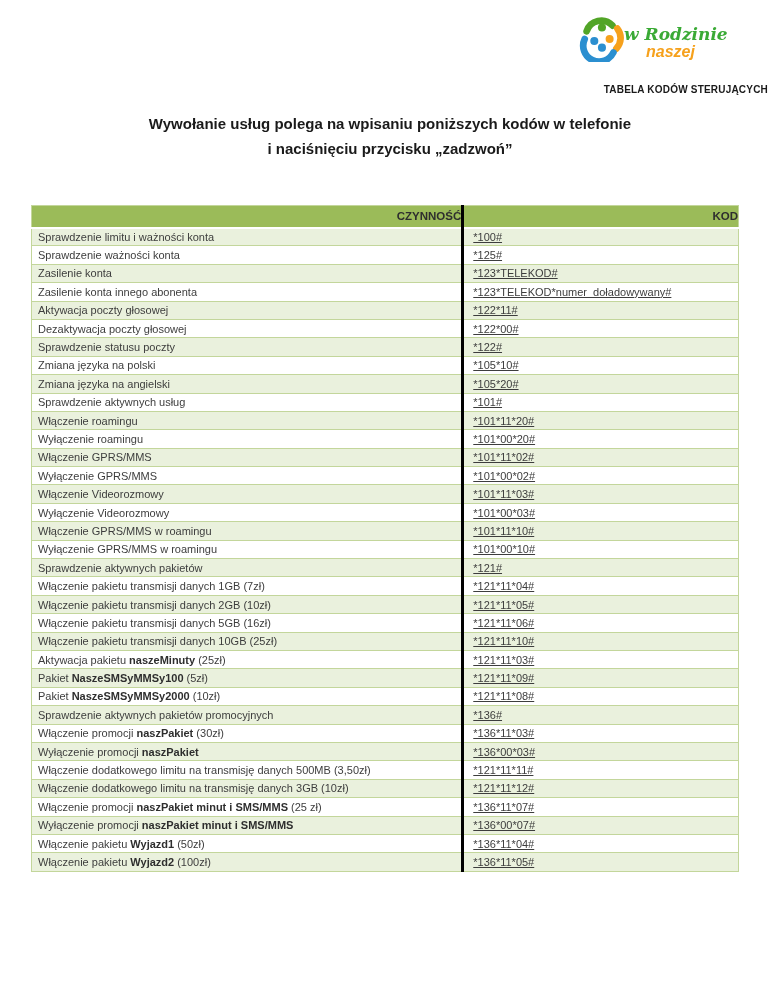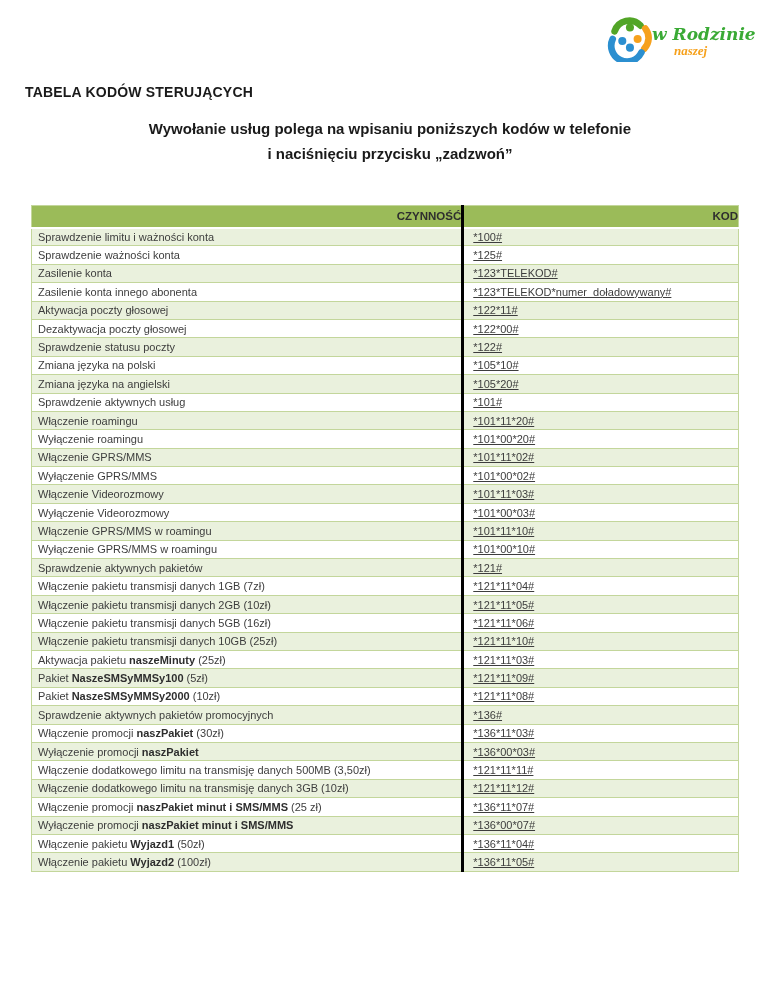--- a/index.html
+++ b/index.html
@@ -12,47 +12,46 @@
     background: #ffffff;
     font-family: "Liberation Sans", sans-serif;
     color: #3d3d3d;
     overflow: hidden;
   }
 
   
   .logo {
     position: absolute;
     top: 16px;
-    right: 24px;
+    right: 52px;
     display: flex;
   }
   .logo-icon { width: 46px; height: 46px; }
   .logo-text { position: relative; height: 46px; width: 92px; }
   .logo-line1 {
     position: absolute; top: 8px; left: 0;
     font-family: "DejaVu Serif", serif;
     font-style: italic; font-weight: bold;
     font-size: 17px; color: #3aaa35; white-space: nowrap;
   }
   .logo-line2 {
     position: absolute; top: 27px; left: 22px;
-    font-family: Liberation Serif, serif;
+    font-family: Liberation Sans, sans-serif;
     font-style: italic; font-weight: bold;
-    font-size: 13px; color: #f6a11c; white-space: nowrap;
+    font-size: 16px; color: #f6a11c; white-space: nowrap;
   }
 
   
   .title {
     padding-top: 84px;
-    text-align: left;
-    font-size: 14px;
+    text-align: right;
+    font-size: 10px;
     font-weight: bold;
     color: #1a1a1a;
     letter-spacing: 0.2px;
-    padding-left: 25px;
   }
   .subtitle {
     margin-top: 16px;
     text-align: center;
     font-size: 15px;
     font-weight: bold;
     color: #1a1a1a;
     line-height: 25px;
     padding-left: 12px;
   }

